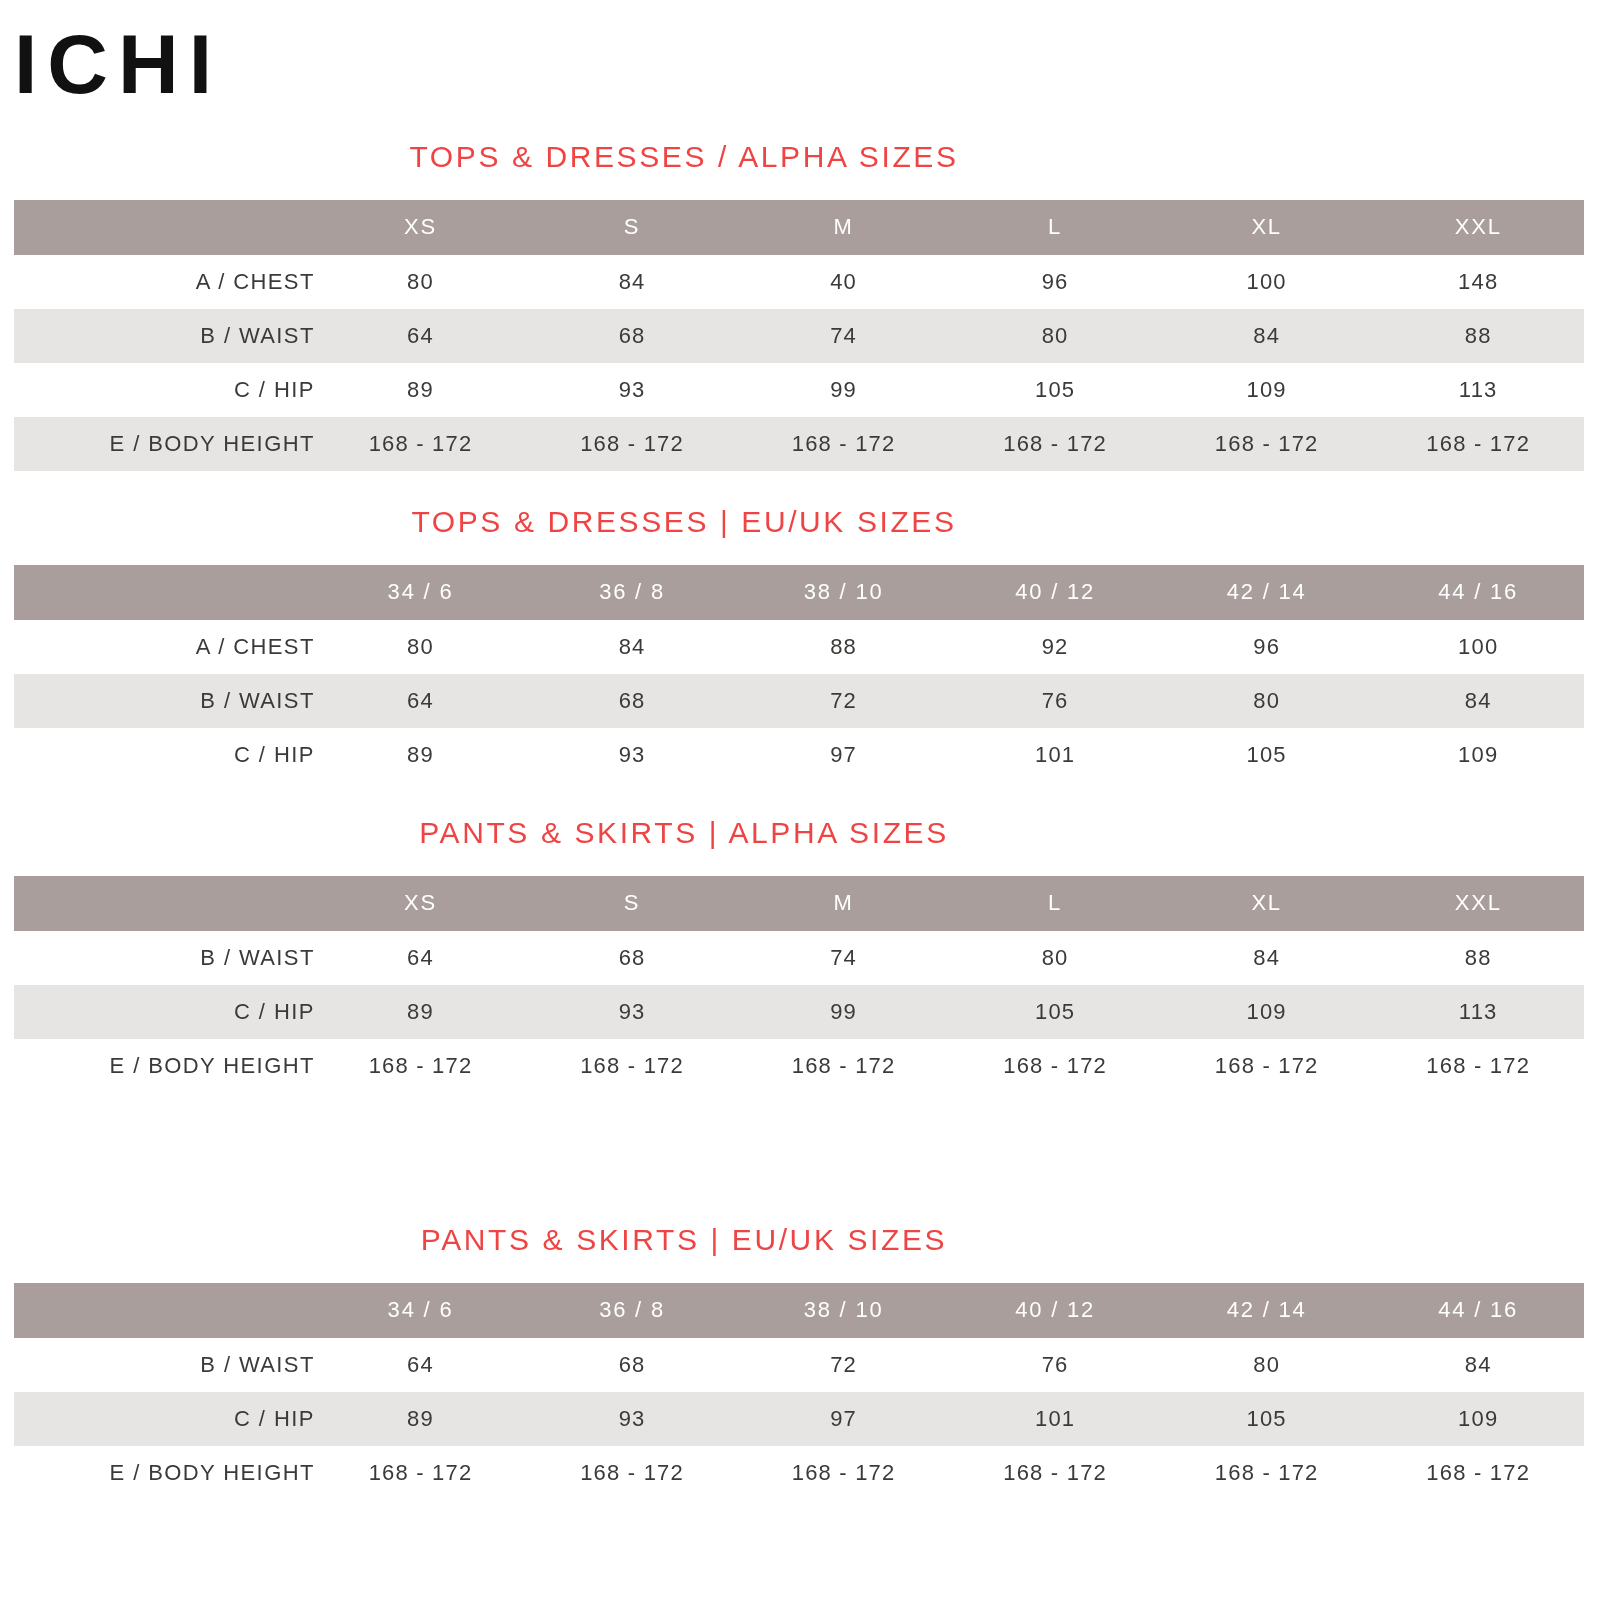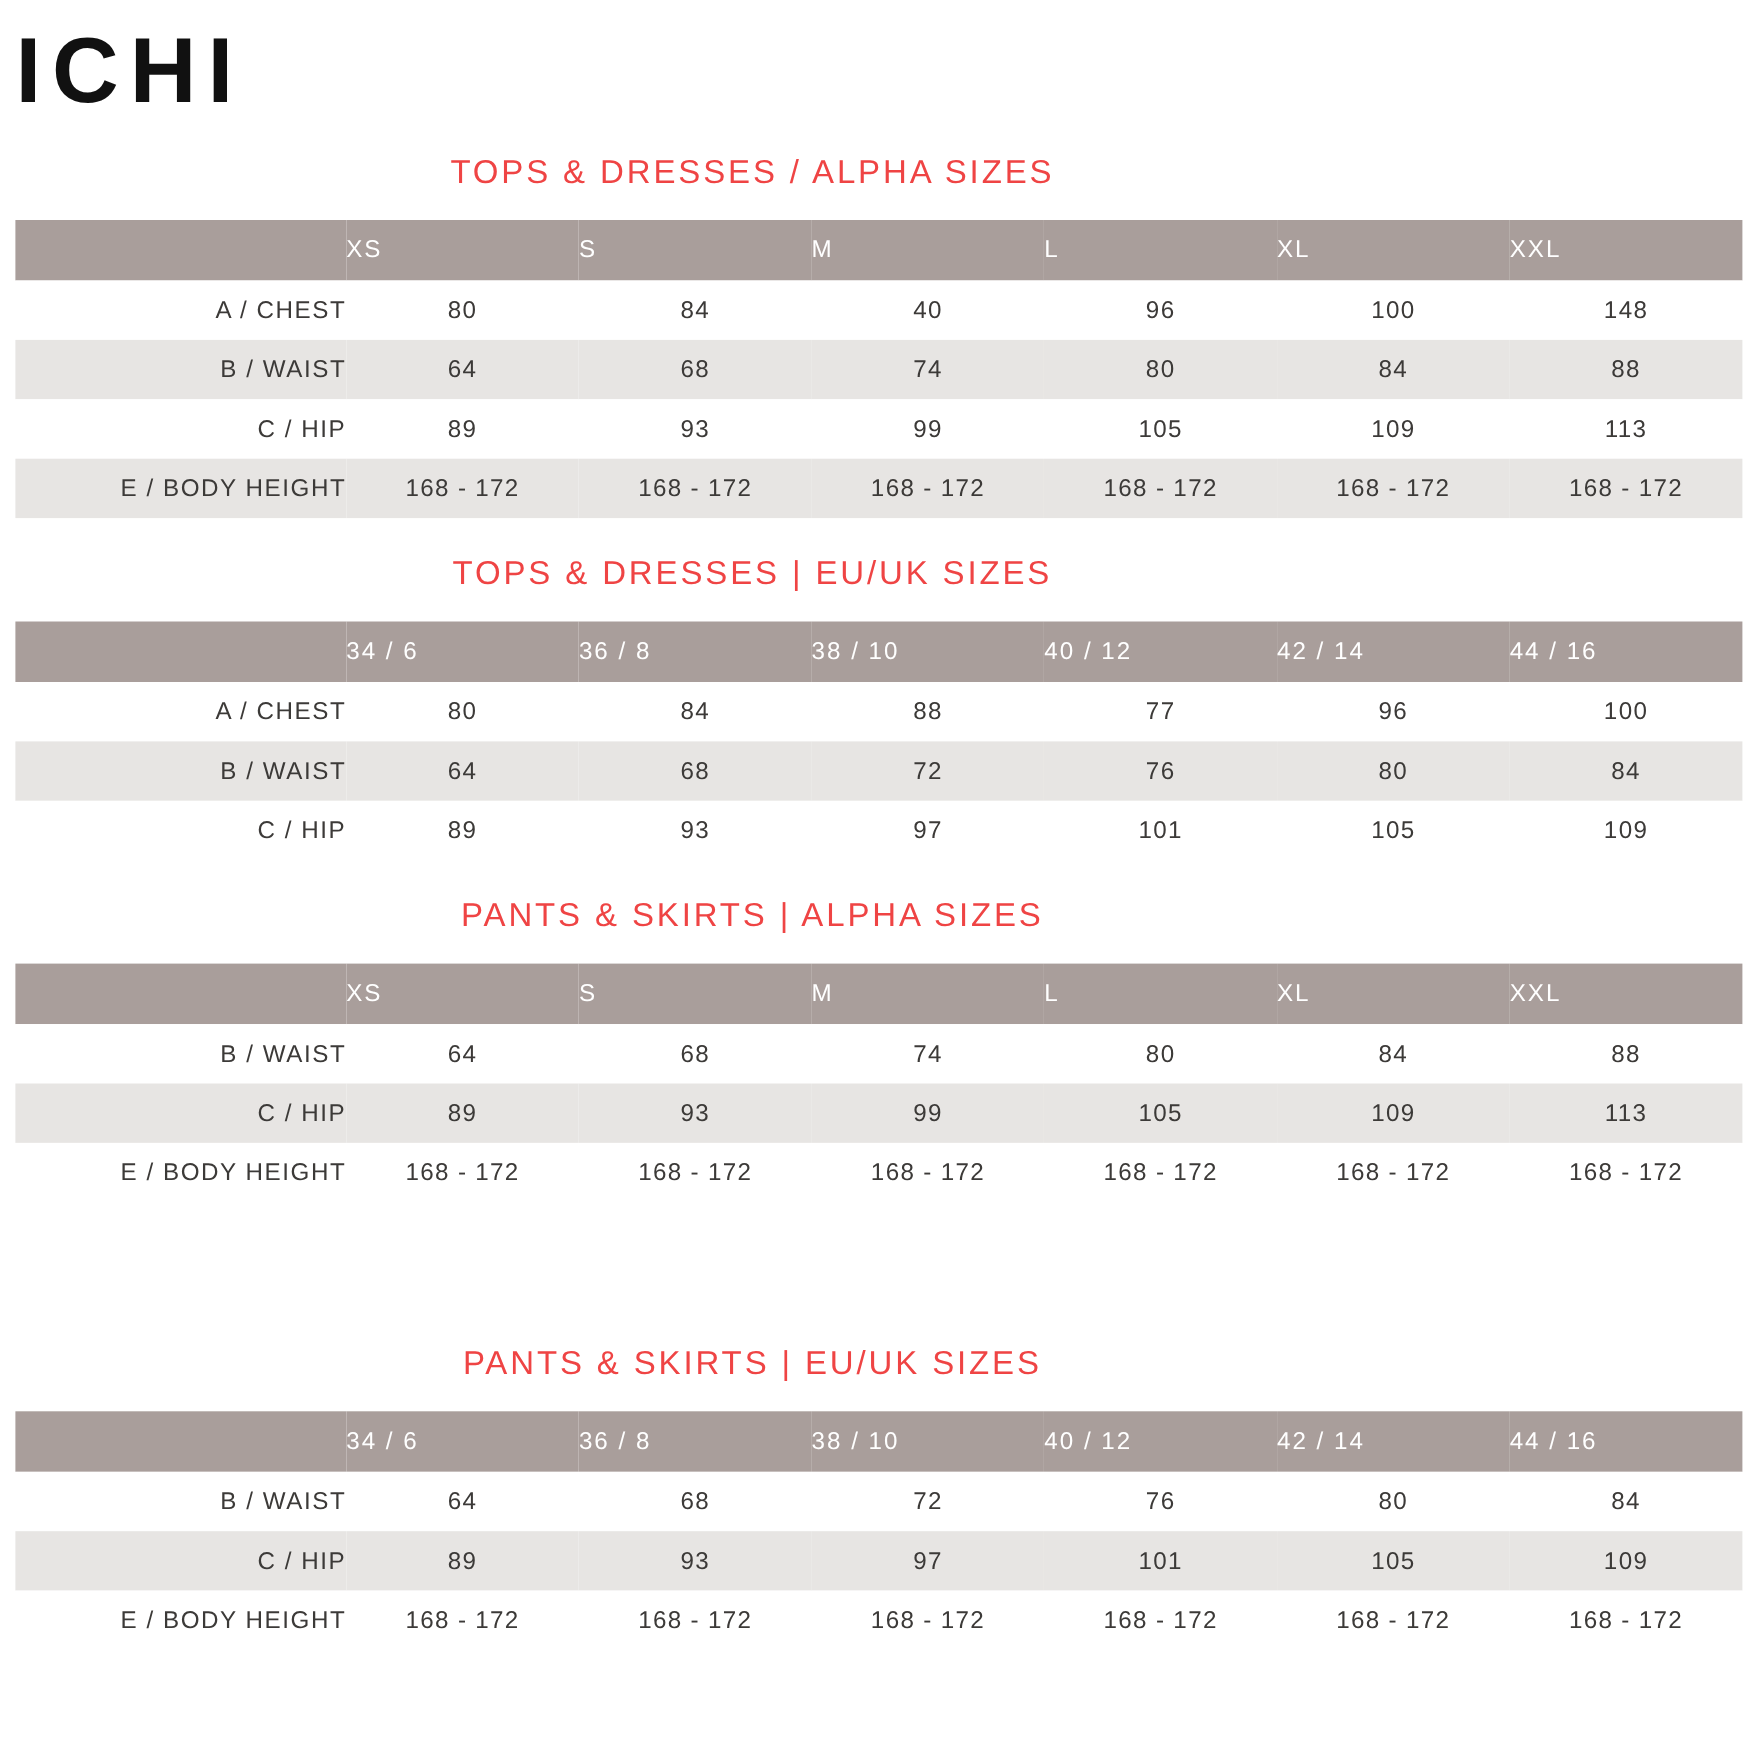--- a/index.html
+++ b/index.html
@@ -49,21 +49,21 @@
   table.size-table col.label-col { width: 300px; }
   table.size-table col.data-col { width: 211px; }
 
   table.size-table thead th {
     background: #a99e9b;
     color: #ffffff;
     font-weight: 400;
     font-size: 22px;
     letter-spacing: 1.8px;
     padding: 14px 0 15px 0;
-    text-align: left;
+    text-align: center;
     border: none;
   }
   table.size-table thead th.label-head {
     text-align: left;
     padding-left: 14px;
   }
   table.size-table tbody td {
     font-size: 22px;
     letter-spacing: 1.2px;
     padding: 14px 0 14px 0;
@@ -177,21 +177,21 @@
           <th>42 / 14</th>
           <th>44 / 16</th>
         </tr>
       </thead>
       <tbody>
         <tr class="plain">
           <td class="row-label">A / CHEST</td>
           <td>80</td>
           <td>84</td>
           <td>88</td>
-          <td>77</td>
+          <td>92</td>
           <td>96</td>
           <td>100</td>
         </tr>
         <tr class="alt">
           <td class="row-label">B / WAIST</td>
           <td>64</td>
           <td>68</td>
           <td>72</td>
           <td>76</td>
           <td>80</td>

